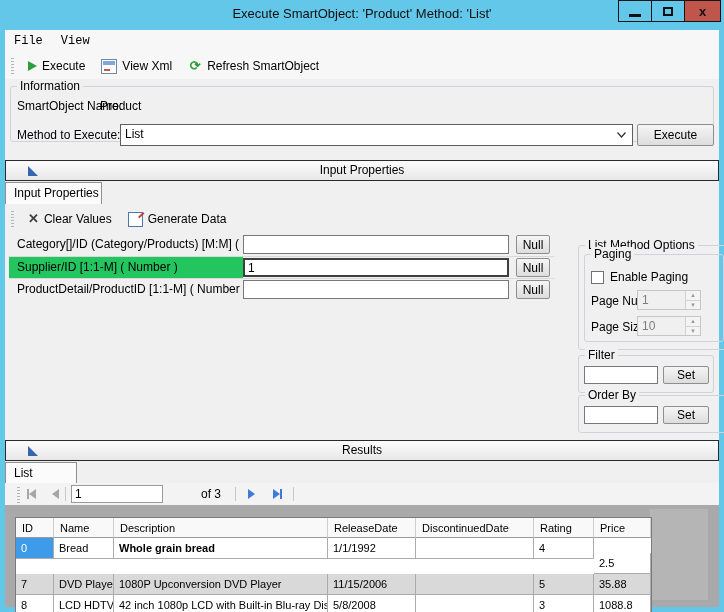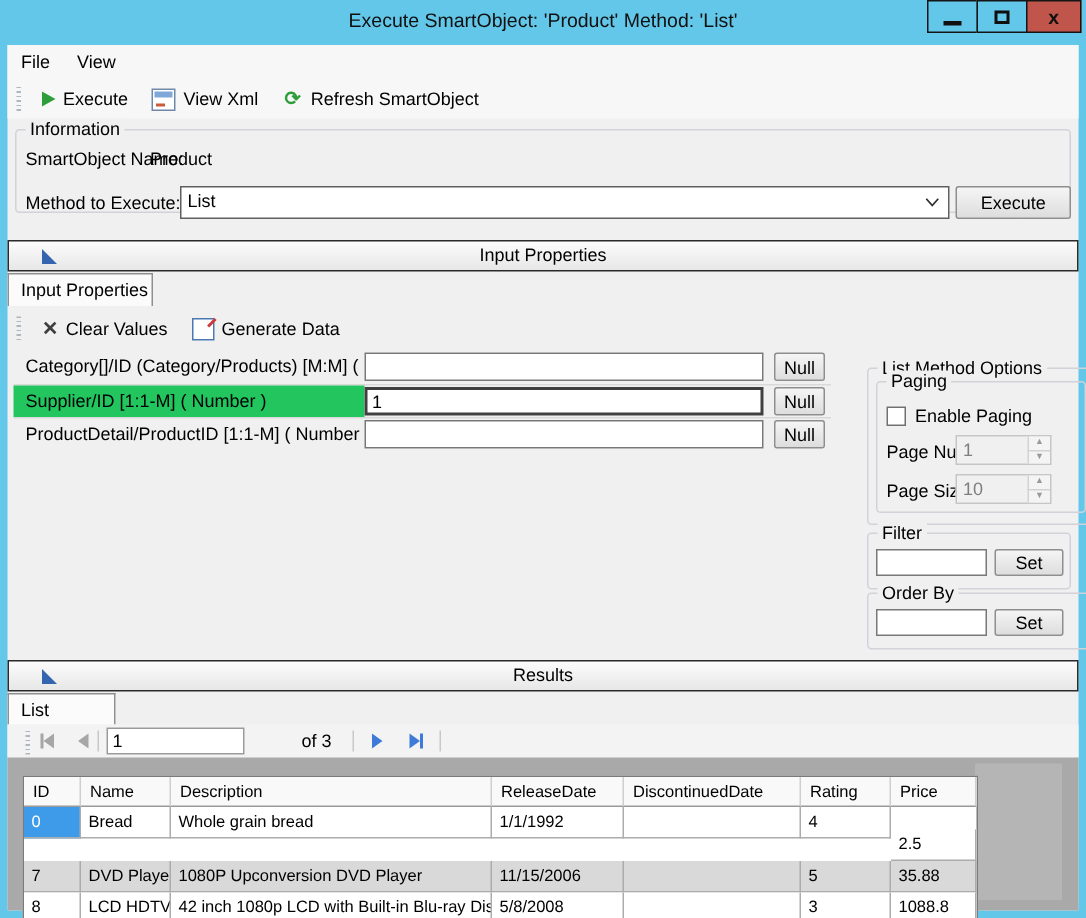--- a/index.html
+++ b/index.html
@@ -11,21 +11,21 @@
   .titlebar{position:absolute;left:0;top:0;width:100%;height:30px;}
   .title-text{position:absolute;left:0;right:0;top:6px;text-align:center;font-size:13px;color:#101010;}
   .win-buttons{position:absolute;top:0;right:3px;display:flex;}
   .win-btn{width:34px;height:22px;border:1px solid #151515;box-sizing:border-box;
            display:flex;align-items:center;justify-content:center;background:#62C7E9;margin-left:-1px;}
   .win-btn.close{width:37px;background:#C0564B;font-weight:bold;font-size:13px;color:#101010;}
   .min-glyph{width:12px;height:3px;background:#101010;margin-top:8px;}
   .max-glyph{width:10px;height:9px;border:2px solid #101010;box-sizing:border-box;background:transparent;}
   
   .client{position:absolute;left:5px;top:30px;width:714px;height:577px;background:#F0F0F0;}
-  .menubar{position:absolute;left:0;top:0;width:100%;height:23px;background:#F7F7F7;display:flex;align-items:center;}
+  .menubar{position:absolute;left:0;top:0;width:100%;height:23px;background:#F7F7F7;display:flex;align-items:center;font-family:Liberation Mono, monospace;}
   .menu-item{font-size:12px;padding:0 9px;line-height:23px;}
   .toolbar{position:absolute;left:0;top:23px;width:100%;height:26px;background:#F7F7F7;display:flex;align-items:center;}
   .grip{width:3px;height:16px;margin-left:6px;margin-right:6px;
         background-image:repeating-linear-gradient(#AEB6BF 0 1px,transparent 1px 3px);}
   .tb-item{display:flex;align-items:center;font-size:12px;padding:0 8px;height:22px;cursor:default;}
   .tb-item .ic{margin-right:5px;display:inline-flex;align-items:center;justify-content:center;}
   .play-tri{width:0;height:0;border-top:5px solid transparent;border-bottom:5px solid transparent;border-left:9px solid #2E9E3A;}
   .xml-ic{width:14px;height:13px;background:#fff;border:1px solid #6F87A8;position:relative;}
   .xml-ic::before{content:"";position:absolute;left:1px;top:1px;right:1px;height:4px;background:#7FA7D8;}
   .xml-ic::after{content:"";position:absolute;left:2px;bottom:2px;width:6px;height:2px;background:#C95A3A;}
@@ -266,21 +266,21 @@
             <div class="g-hcell" style="width: 60px;">Name</div>
             <div class="g-hcell" style="width: 214px;">Description</div>
             <div class="g-hcell" style="width: 88px;">ReleaseDate</div>
             <div class="g-hcell" style="width: 118px;">DiscontinuedDate</div>
             <div class="g-hcell" style="width: 60px;">Rating</div>
             <div class="g-hcell" style="width: 57px;">Price</div>
           </div>
           <div class="g-row">
             <div class="g-cell sel" style="width: 38px;">0</div>
             <div class="g-cell" style="width: 60px;">Bread</div>
-            <div class="g-cell" style="width: 214px;">Whole grain bread</div>
+            <div class="g-cell" style="width: 214px; font-weight: bold;">Whole grain bread</div>
             <div class="g-cell" style="width: 88px;">1/1/1992</div>
             <div class="g-cell" style="width: 118px;"></div>
             <div class="g-cell" style="width: 60px;">4</div>
             <div class="g-cell" style="width: 57px; margin-top: 15px;">2.5</div>
           </div>
           <div class="g-row alt">
             <div class="g-cell" style="width: 38px;">7</div>
             <div class="g-cell" style="width: 60px;">DVD Player</div>
             <div class="g-cell" style="width: 214px;">1080P Upconversion DVD Player</div>
             <div class="g-cell" style="width: 88px;">11/15/2006</div>

